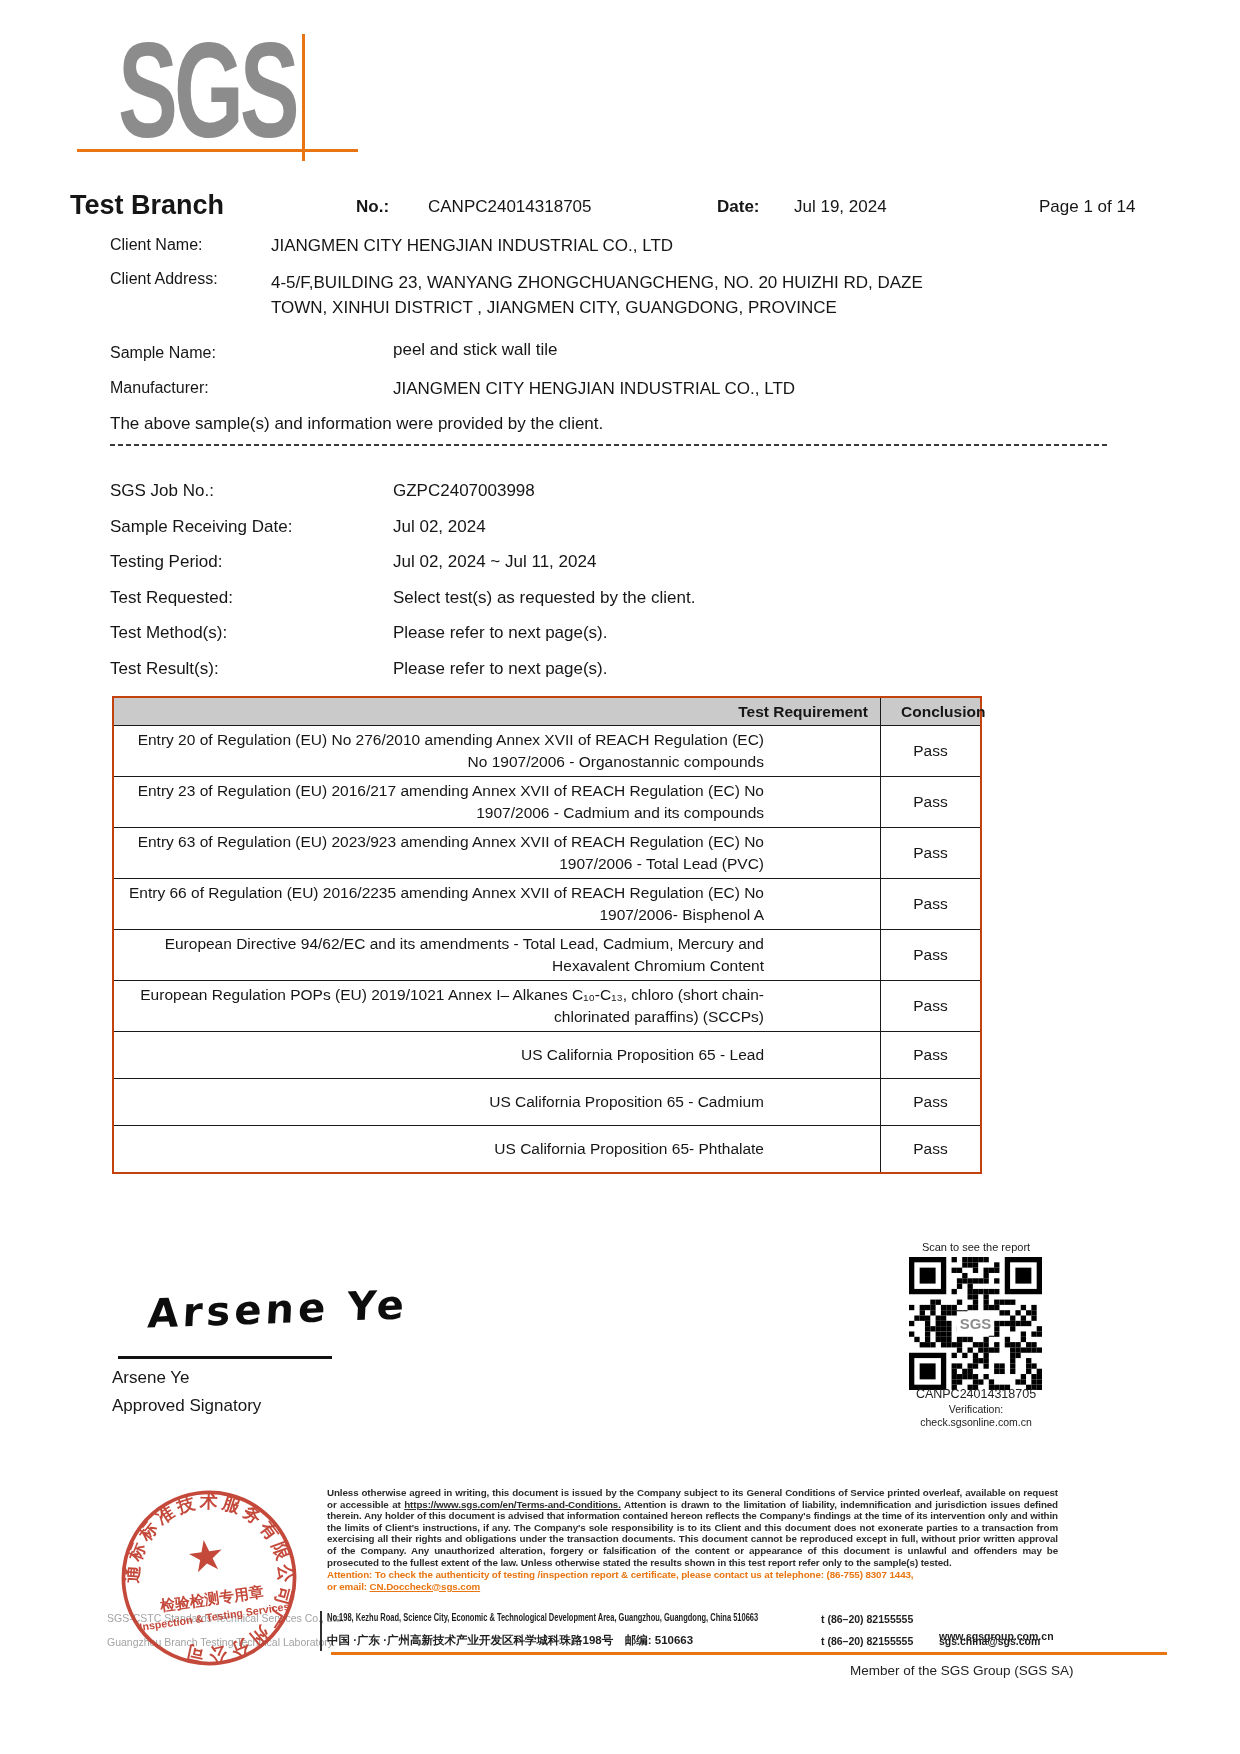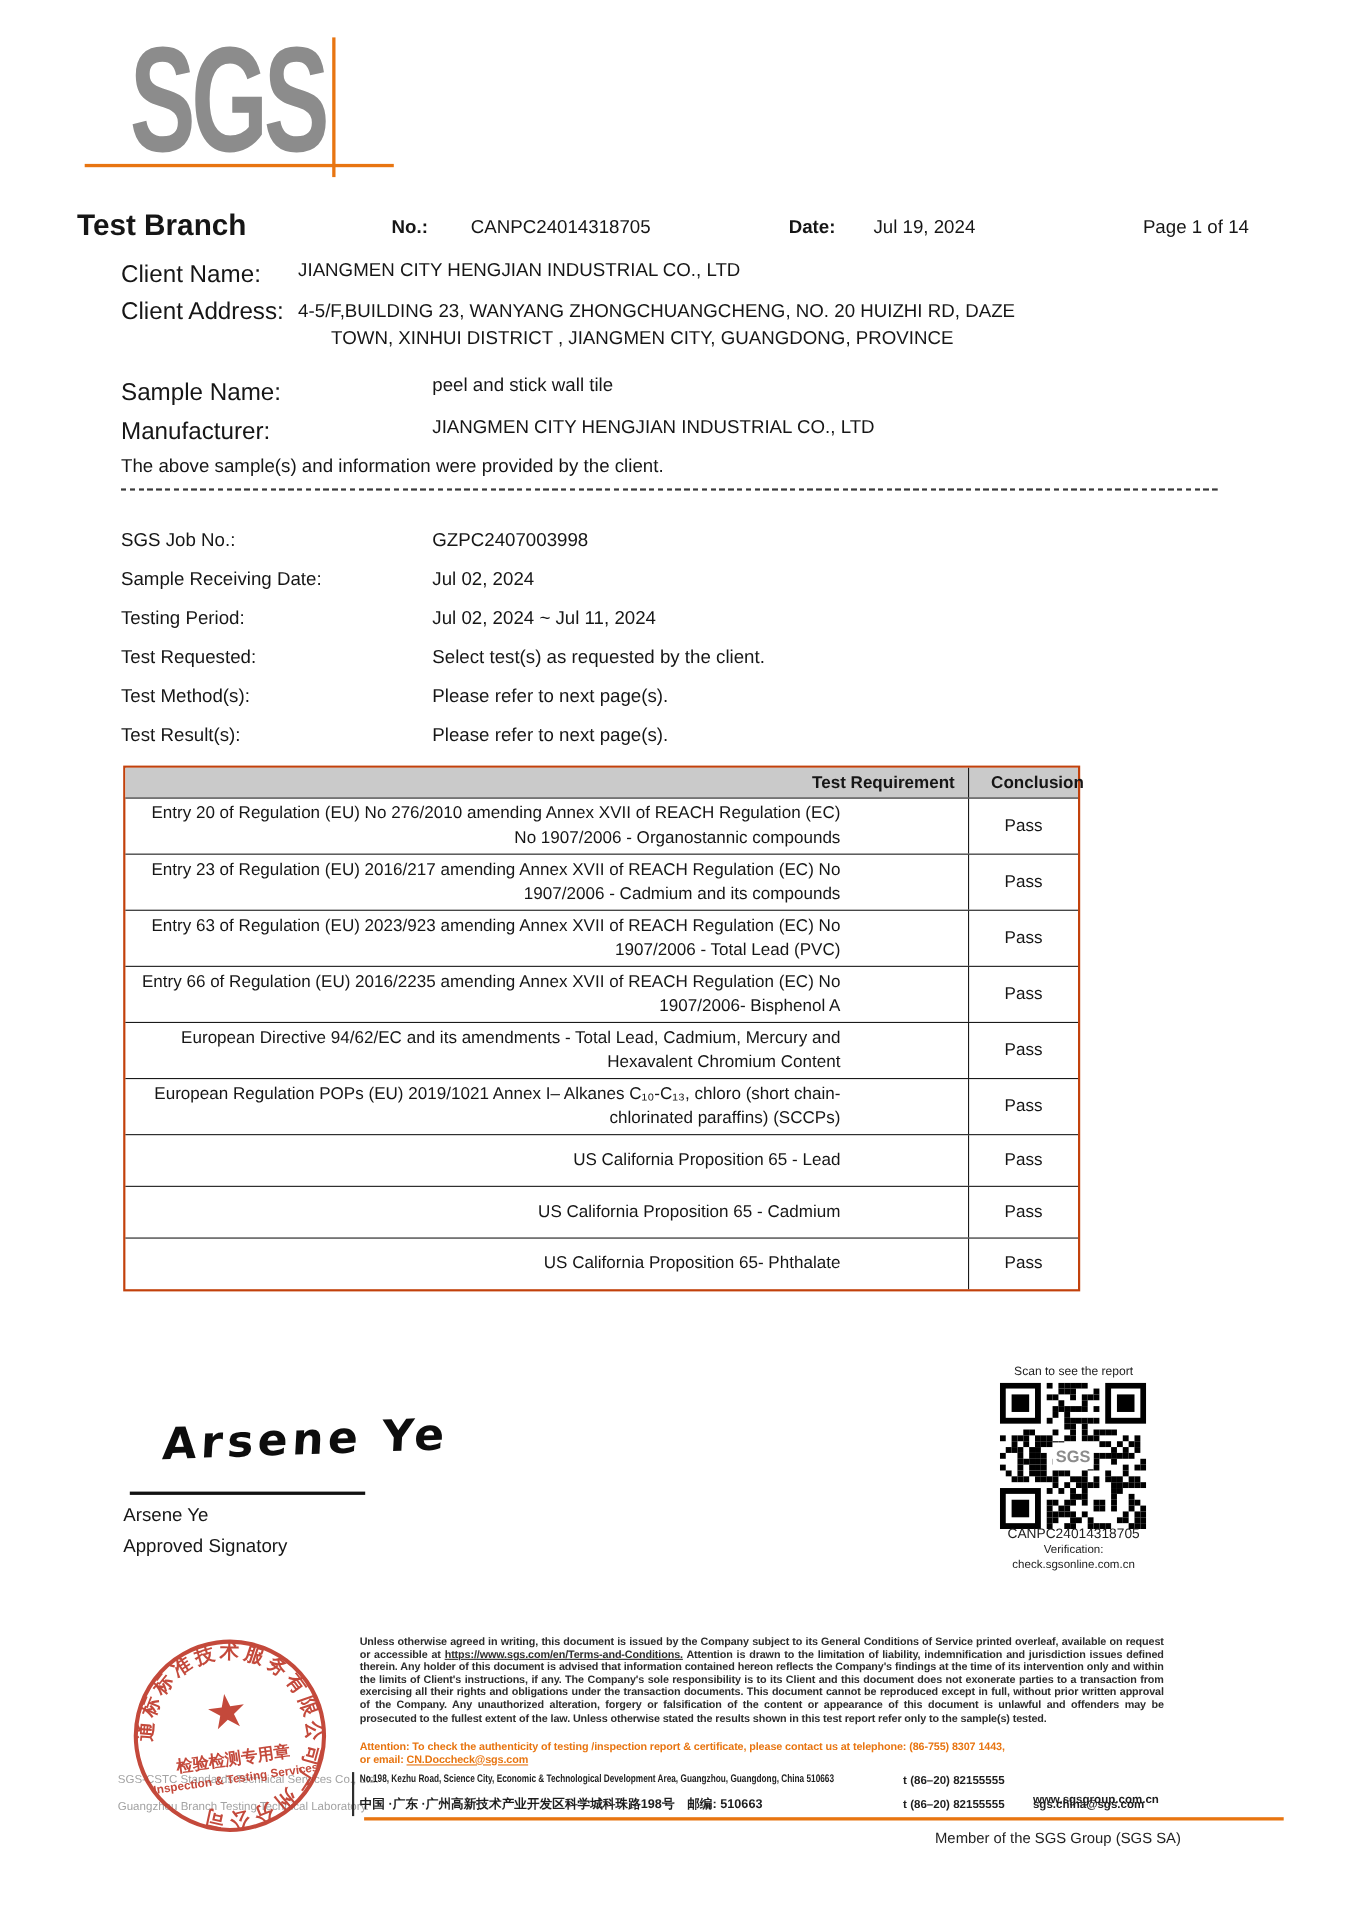--- a/index.html
+++ b/index.html
@@ -18,21 +18,21 @@
   }
   .logo-vline{ left:302px; top:34px; width:3px; height:127px; background:#e87511; }
   .logo-hline{ left:77px;  top:149px; width:281px; height:3px; background:#e87511; }
 
   
   .report-title{ left:70px; top:190px; font-size:27px; font-weight:700; }
   .h-lbl{ font-size:17px; font-weight:700; }
   .h-val{ font-size:17px; }
 
   
-  .lbl{ font-size:22px; }
+  .lbl{ font-size:16px; }
   .val{ font-size:17px; }
   .addr{ line-height:25px; }
 
   .dashline{
     left:110px; top:444px; width:997px; height:2px;
     background:repeating-linear-gradient(90deg,#3a3a3a 0 5px,transparent 5px 8px);
   }
 
   .jobrows{ left:110px; top:481px; width:900px; }
   .jrow{ display:flex; height:35.5px; align-items:flex-start; }
@@ -77,21 +77,21 @@
   .qr-verif{ left:901px; top:1403px; width:150px; text-align:center; font-size:10.5px; color:#222; }
   .qr-url{ left:901px; top:1416px; width:150px; text-align:center; font-size:10.5px; color:#222; }
 
   
   .legal{
     left:327px; top:1487px; width:731px;
     font-size:9.8px; line-height:11.6px; text-align:justify;
     color:#2d2d2d; font-weight:700; letter-spacing:-0.1px;
   }
   .legal a, .legal .ulink{ color:inherit; text-decoration:underline; }
-  .attention{ color:#e87511; margin-top:15px; }
+  .attention{ color:#e87511; margin-top:1px; }
   .attention .ulink{ color:#e87511; }
 
   .gray-co{ color:#a3a3a3; font-size:10.5px; white-space:nowrap; }
   .foot-bar{ left:320px; top:1611px; width:2px; height:40px; background:#2e2e2e; }
   .addr-en{
     left:327px; top:1612px; font-size:10px; font-weight:700; white-space:nowrap;
     transform:scaleX(0.75); transform-origin:left top; color:#1e1e1e;
   }
   .addr-cn{ left:327px; top:1633px; font-size:11.5px; font-weight:700; white-space:nowrap; color:#1e1e1e; }
   .phone{ font-size:10.5px; font-weight:700; color:#1e1e1e; white-space:nowrap; }
@@ -114,21 +114,21 @@
   <span class="abs h-lbl" style="left:356px; top:197px;">No.:</span>
   <span class="abs h-val" style="left:428px; top:197px;">CANPC24014318705</span>
   <span class="abs h-lbl" style="left:717px; top:197px;">Date:</span>
   <span class="abs h-val" style="left:794px; top:197px;">Jul 19, 2024</span>
   <span class="abs h-val" style="left:1039px; top:197px;">Page 1 of 14</span>
 
   <span class="abs lbl" style="left:110px; top:236px;">Client Name:</span>
   <span class="abs val" style="left:271px; top:236px;">JIANGMEN CITY HENGJIAN INDUSTRIAL CO., LTD</span>
   <span class="abs lbl" style="left:110px; top:270px;">Client Address:</span>
   <span class="abs val addr" style="left:271px; top:270px;">4-5/F,BUILDING 23, WANYANG ZHONGCHUANGCHENG, NO. 20 HUIZHI RD, DAZE</span>
-  <span class="abs val addr" style="left:271px; top:295px;margin-left:30px;">TOWN, XINHUI DISTRICT , JIANGMEN CITY, GUANGDONG, PROVINCE</span>
+  <span class="abs val addr" style="left:271px; top:295px;">TOWN, XINHUI DISTRICT , JIANGMEN CITY, GUANGDONG, PROVINCE</span>
 
   <span class="abs lbl" style="left:110px; top:344px;">Sample Name:</span>
   <span class="abs val" style="left:393px; top:340px;text-align:right;">peel and stick wall tile</span>
   <span class="abs lbl" style="left:110px; top:379px;">Manufacturer:</span>
   <span class="abs val" style="left:393px; top:379px;">JIANGMEN CITY HENGJIAN  INDUSTRIAL CO., LTD</span>
   <span class="abs val" style="left:110px; top:414px;">The above sample(s) and information were provided by the client.</span>
 
   <div class="abs dashline"></div>
 
   <div class="abs jobrows">

